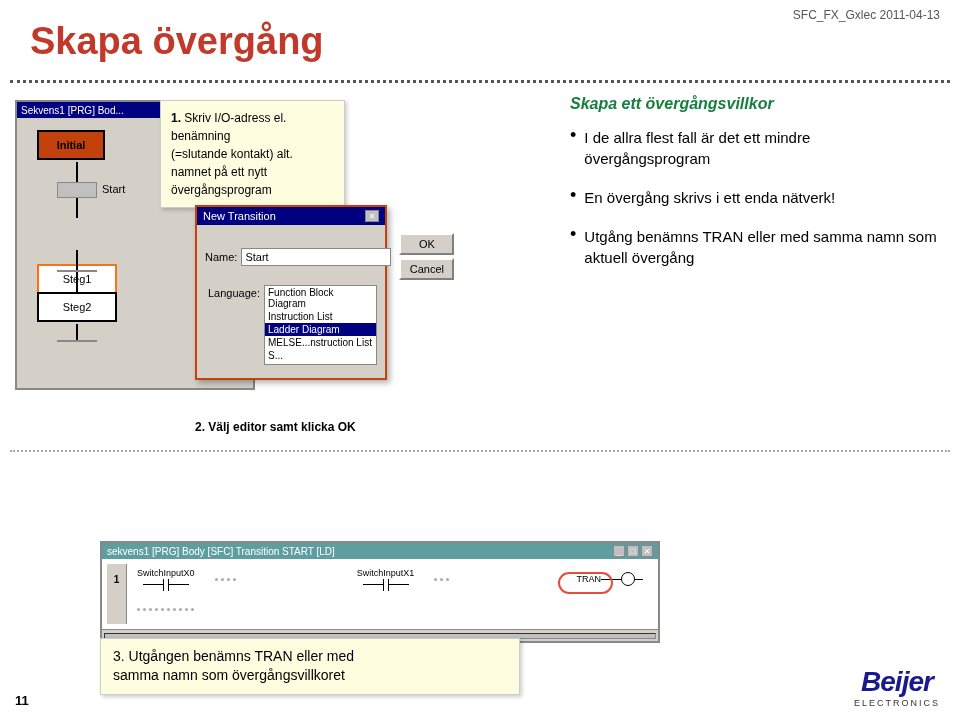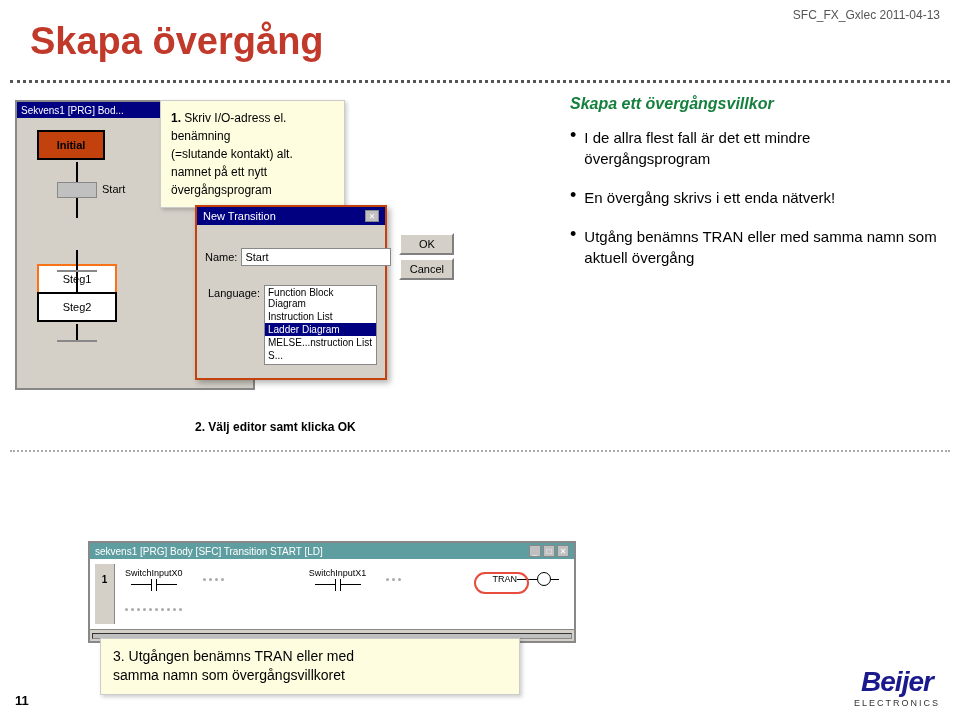--- a/index.html
+++ b/index.html
@@ -354,22 +354,22 @@
     }
     .bullet-text {
       font-size: 15px;
       line-height: 1.4;
     }
 
     
     .bottom-panel {
       position: absolute;
       bottom: 80px;
-      left: 88px;
-      width: 488px;
+      left: 100px;
+      width: 560px;
       background: #d4d0c8;
       border: 2px solid #888;
       font-size: 11px;
       margin-top: 26px;
     }
     .bottom-titlebar {
       background: #5f9ea0;
       color: white;
       font-size: 10px;
       padding: 2px 5px;

